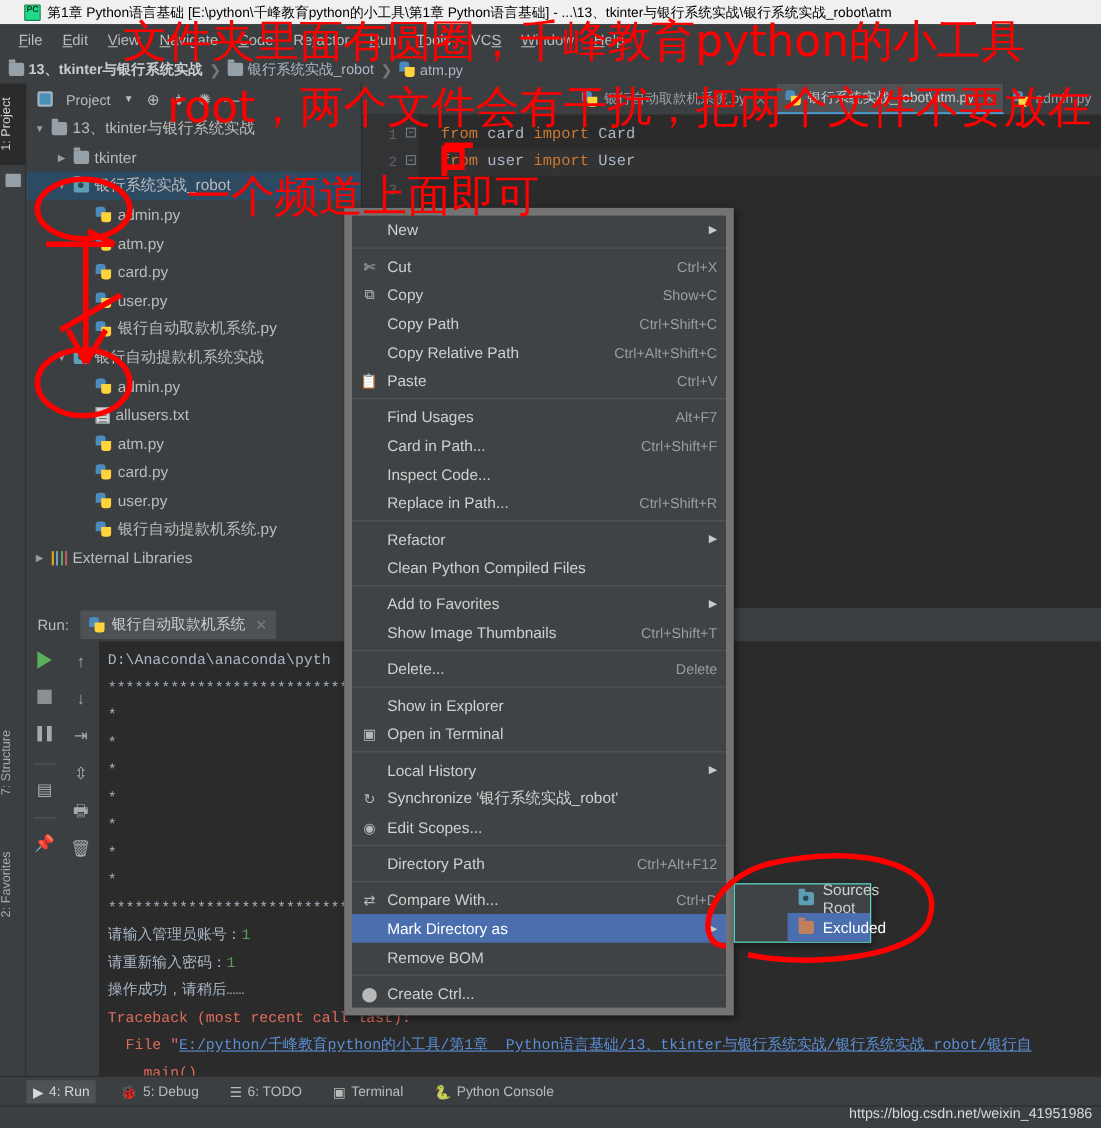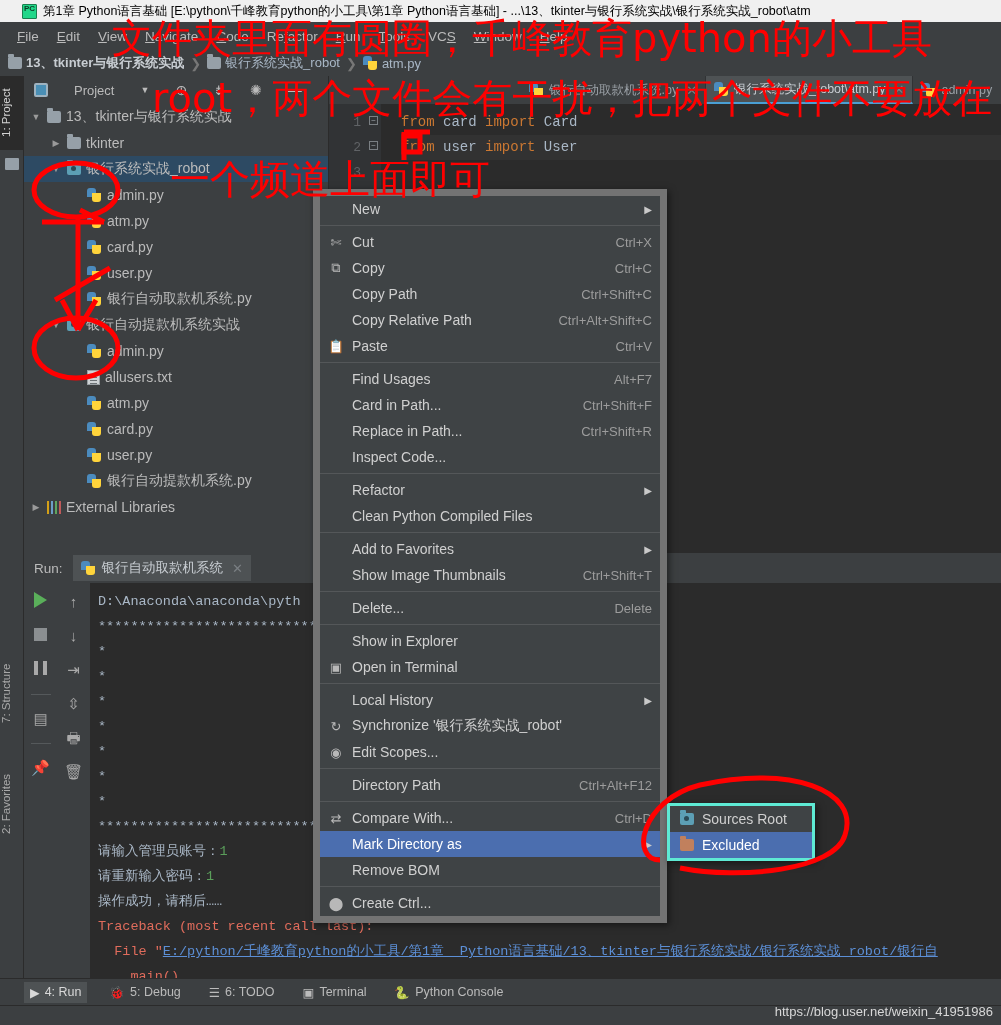--- a/index.html
+++ b/index.html
@@ -112,21 +112,21 @@
     position:absolute; left:5px; width:14px; height:12px; background:#96a0a8;
     border-radius:1px;
   }
 
   
   .projectpane {
     position: absolute; left: 24px; top: 76px; width: 305px; height: 477px;
     background: #3c3f41; border-right: 1px solid #2b2b2b;
   }
   .pp-toolbar {
-    height: 28px; display: flex; align-items: center; gap: 26px;
+    height: 28px; display: flex; align-items: center; gap: 12px;
     padding-left: 10px; font-size: 13px; color: #bbb;
   }
   .pp-sq {
     width:14px;height:14px;border:2px solid #9fb3c0;background:#4a8fb5;border-radius:2px;
   }
   .pp-tree {
     position:absolute; left:0; top:28px; right:0; bottom:0;
     background:#3c3f41; overflow:hidden; font-size:14px;
   }
   .trow {
@@ -227,24 +227,24 @@
     gap:6px; white-space:nowrap;
   }
   .cmi.hl { background:#4b6eaf; color:#fff; }
   .cmi .ic { width:20px; flex:0 0 20px; text-align:center; font-size:13px; color:#b8b8b8; }
   .cmi .lbl { flex:1; }
   .cmi .acc { color:#9c9c9c; font-size:13px; padding-left:18px; }
   .cmi .arrow { color:#c9c9c9; font-size:10px; padding-left:6px; }
   .cm-sep { height:1px; background:#545759; margin:3px 0; }
 
   .submenu {
-    position:absolute; left:667px; top:803px; width:148px;
-    background:#3f4345; border:3px solid #5eead4;
+    position:absolute; left:667px; top:803px; width:125px;
+    background:#3f4345; border:1px solid #5eead4;
     box-shadow: 2px 2px 7px rgba(0,0,0,.5);
-    font-size:14px; color:#d0d0d0; z-index:60;
+    font-size:14px; color:#d0d0d0; z-index:60;padding-left:48px;
   }
   .smi { display:flex; align-items:center; height:26px; gap:8px; padding:0 10px; }
   .smi.hl { background:#4b6eaf; color:#fff; }
 
   
   .statusbar {
     position:absolute; left:0; bottom:0; width:1001px; height:47px;
     background:#3c3f41; border-top:1px solid #2b2b2b;
   }
   .sb-tabs {
@@ -491,21 +491,21 @@
       </div>
       <div class="cm-sep"></div>
       <div class="cmi">
         <span class="ic">✄</span>
         <span class="lbl">Cut</span>
         <span class="acc">Ctrl+X</span>
       </div>
       <div class="cmi">
         <span class="ic">⧉</span>
         <span class="lbl">Copy</span>
-        <span class="acc">Ctrl+C</span>
+        <span class="acc">Show+C</span>
       </div>
       <div class="cmi">
         <span class="ic"></span>
         <span class="lbl">Copy Path</span>
         <span class="acc">Ctrl+Shift+C</span>
       </div>
       <div class="cmi">
         <span class="ic"></span>
         <span class="lbl">Copy Relative Path</span>
         <span class="acc">Ctrl+Alt+Shift+C</span>
@@ -521,26 +521,26 @@
         <span class="lbl">Find Usages</span>
         <span class="acc">Alt+F7</span>
       </div>
       <div class="cmi">
         <span class="ic"></span>
         <span class="lbl">Card in Path...</span>
         <span class="acc">Ctrl+Shift+F</span>
       </div>
       <div class="cmi">
         <span class="ic"></span>
+        <span class="lbl">Inspect Code...</span>
+      </div>
+      <div class="cmi">
+        <span class="ic"></span>
         <span class="lbl">Replace in Path...</span>
         <span class="acc">Ctrl+Shift+R</span>
-      </div>
-      <div class="cmi">
-        <span class="ic"></span>
-        <span class="lbl">Inspect Code...</span>
       </div>
       <div class="cm-sep"></div>
       <div class="cmi">
         <span class="ic"></span>
         <span class="lbl">Refactor</span>
         <span class="arrow">▶</span>
       </div>
       <div class="cmi">
         <span class="ic"></span>
         <span class="lbl">Clean Python Compiled Files</span>
@@ -641,21 +641,21 @@
         <div class="sb-tab">
           <span>▣</span>
           <span>Terminal</span>
         </div>
         <div class="sb-tab">
           <span>🐍</span>
           <span>Python Console</span>
         </div>
       </div>
     <div class="sb-bottomline"></div>
-    <div class="sb-url">https://blog.user.net/weixin_41951986</div>
+    <div class="sb-url">https://blog.csdn.net/weixin_41951986</div>
   </div>
 
   <svg class="annosvg">
     <ellipse cx="76" cy="190" rx="42" ry="27" fill="none" stroke="#ff0000" stroke-width="5"></ellipse>
     <ellipse cx="76" cy="348" rx="42" ry="30" fill="none" stroke="#ff0000" stroke-width="5"></ellipse>
     <path d="M 78 215 L 78 330" fill="none" stroke="#ff0000" stroke-width="5"></path>
     <path d="M 78 330 L 62 300 M 78 330 L 96 300" fill="none" stroke="#ff0000" stroke-width="5"></path>
     <path d="M 42 222 L 104 222 M 104 222 L 80 210" fill="none" stroke="#ff0000" stroke-width="5"></path>
     <path d="M 55 300 L 110 268" fill="none" stroke="#ff0000" stroke-width="5"></path>
     <path d="M 404 132 L 404 160 M 404 132 L 430 132" fill="none" stroke="#ff0000" stroke-width="5"></path>

